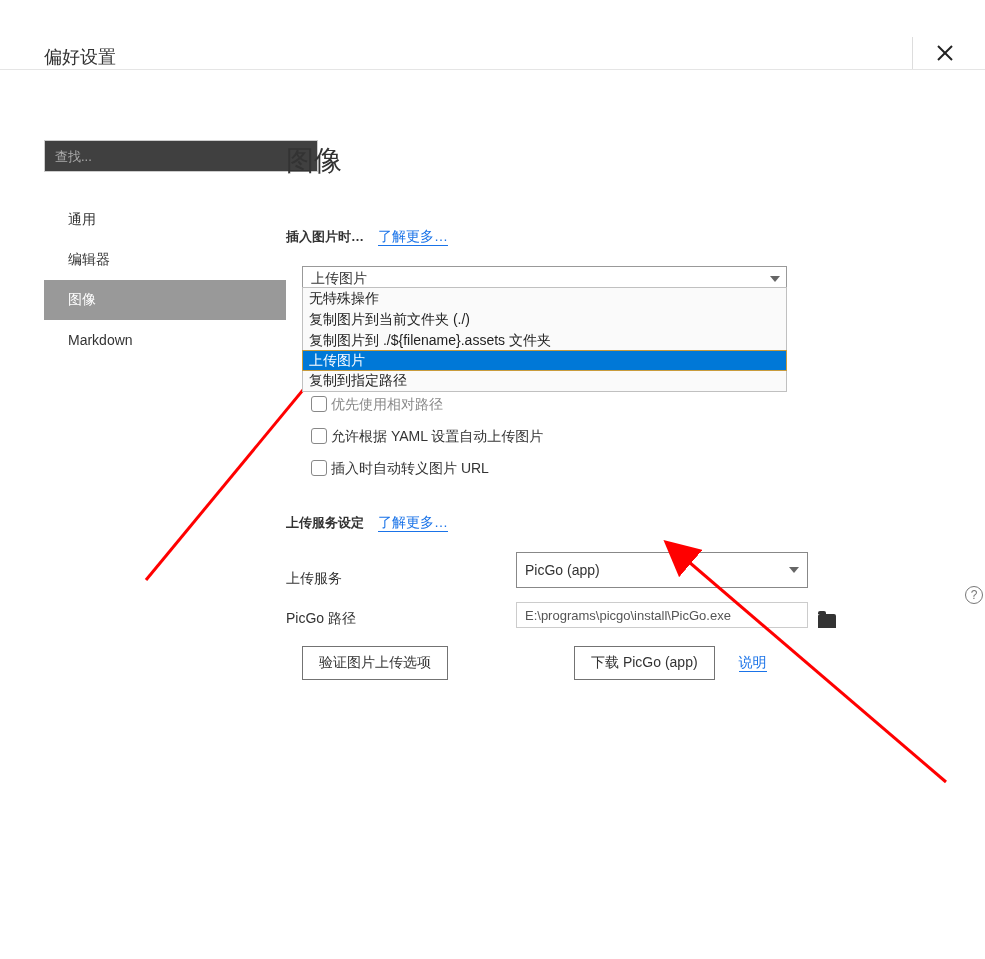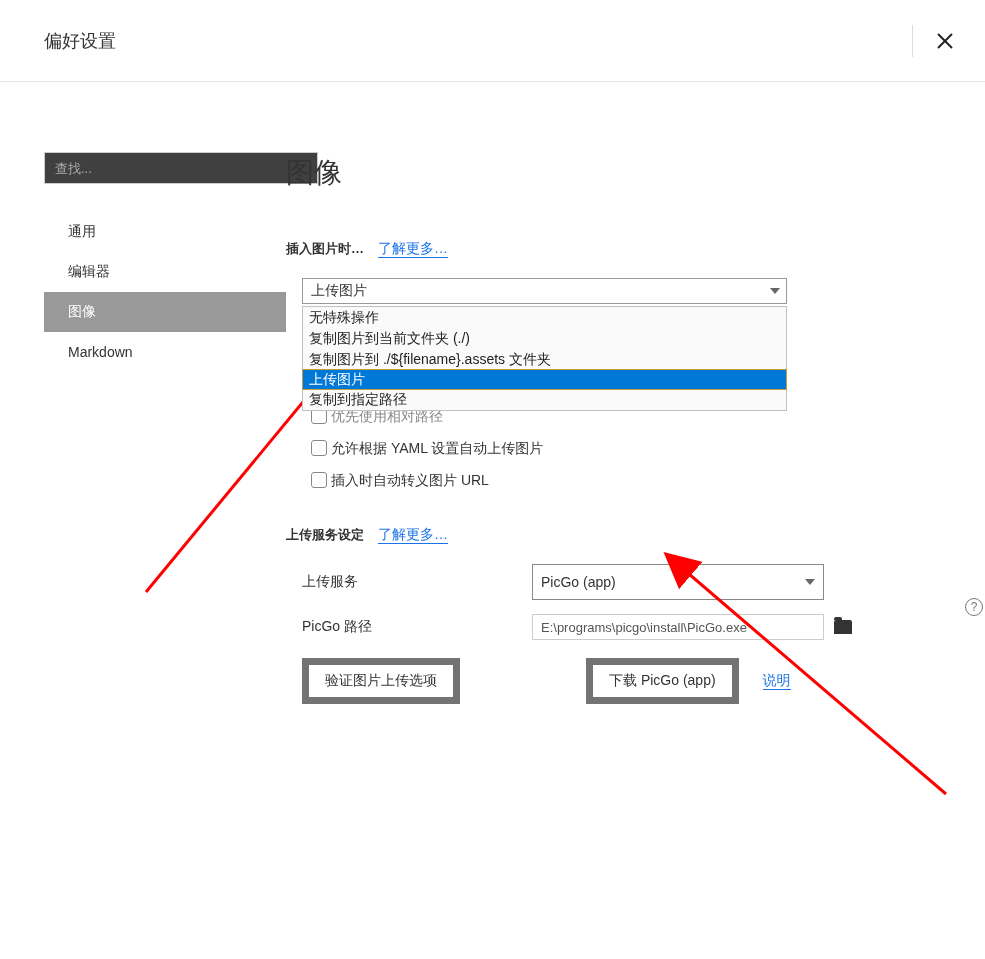--- a/index.html
+++ b/index.html
@@ -10,24 +10,24 @@
     body {
       font-family: -apple-system, "Segoe UI", "Microsoft YaHei", "PingFang SC", "Hiragino Sans GB", sans-serif;
       background: #ffffff;
       color: #333;
       width: 985px;
       height: 959px;
       overflow: hidden;
       position: relative;
     }
     .header {
-      height: 82px;
+      height: 70px;
       border-bottom: 1px solid #e5e5e5;
       display: flex;
-      align-items: center;
+      align-items: flex-end;
       justify-content: space-between;
       padding: 0 28px 0 44px;
     }
     .header-title {
       font-size: 18px;
       color: #333;
       font-weight: 400;
     }
     .header-right {
       display: flex;
@@ -138,21 +138,21 @@
     }
     .chevron-down {
       width: 0;
       height: 0;
       border-left: 5px solid transparent;
       border-right: 5px solid transparent;
       border-top: 6px solid #666;
     }
     .dropdown {
       position: absolute;
-      top: 28px;
+      top: 21px;
       left: 0;
       width: 485px;
       background: #fafafa;
       border: 1px solid #c0c0c0;
       z-index: 10;
     }
     .dropdown-item {
       height: 21px;
       display: flex;
       align-items: center;
@@ -205,22 +205,21 @@
       justify-content: center;
       font-size: 12px;
       color: #777;
       cursor: pointer;
     }
     .upload-settings {
       margin-top: 36px;
     }
     .form-row {
       display: flex;
-      align-items: center;
-      margin-left: 16px;
+      align-items: flex-end;
       margin-bottom: 14px;
       font-size: 14px;
     }
     .form-label {
       width: 230px;
       color: #333;
     }
     .form-select {
       width: 292px;
       height: 36px;
@@ -263,21 +262,21 @@
     }
     .button-row {
       display: flex;
       margin-left: 16px;
       margin-top: 18px;
       gap: 14px;
       align-items: center;
     }
     .btn {
       height: 34px;
-      border: 7px solid #737373;
+      border: 1px solid #737373;
       background: #fff;
       padding: 16px 16px;
       font-size: 14px;
       color: #333;
       cursor: pointer;
       display: flex;
       align-items: center;
     }
     .btn-spacer {
       width: 98px;

